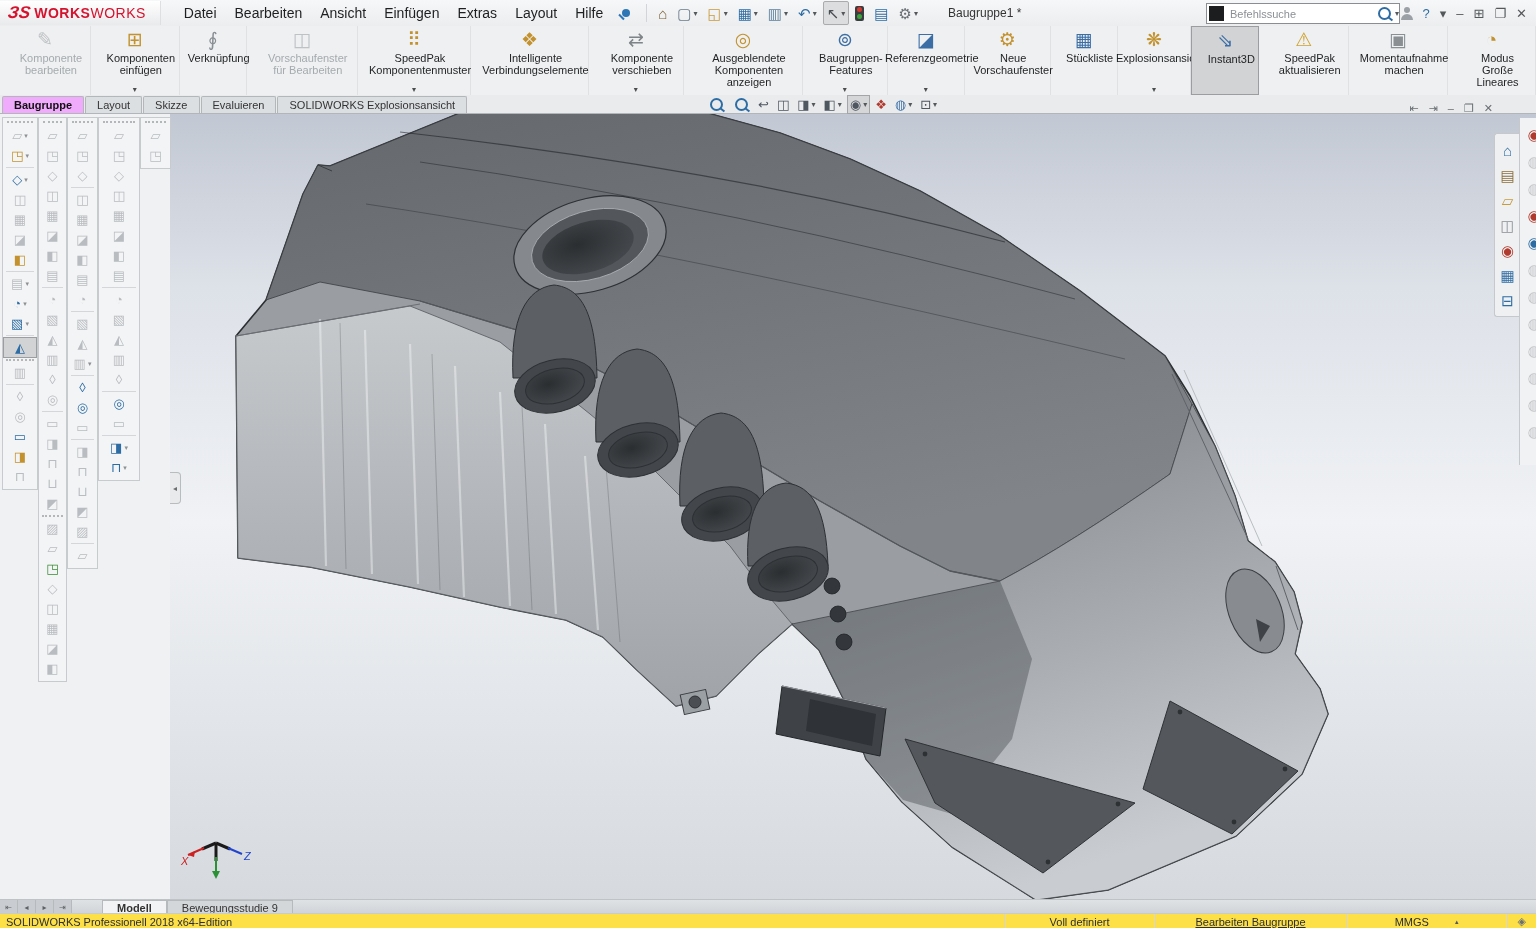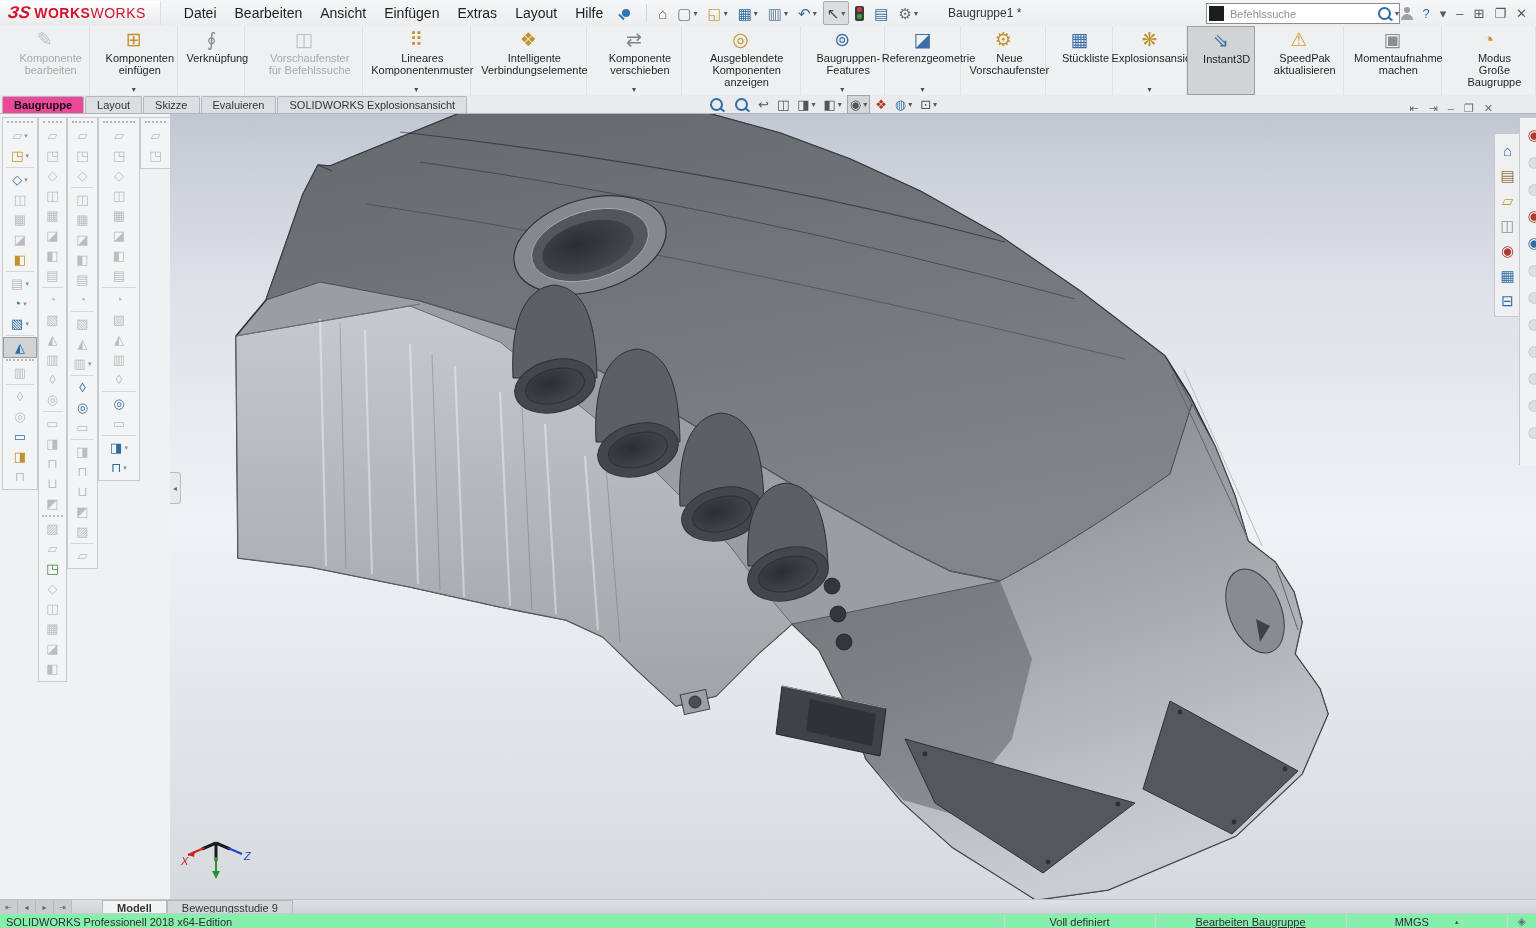--- a/index.html
+++ b/index.html
@@ -53,21 +53,21 @@
   .rbtn .rcaret{font-size:8px;color:#4a4d50;margin-top:auto;height:9px;}
   .rbtn.disabled .rlabel{color:#a6aaae;}
   .rbtn.disabled .ricon{color:#bfc2c5 !important;}
   .rbtn.pressed{background:#d2d3d5;border:1px solid #9b9da0;}
 
   
   #tabstrip{position:absolute;left:0;top:95px;width:1536px;height:18px;background:#e9ebed;border-bottom:1px solid #b2b5b9;}
   #tabs{position:absolute;left:2px;bottom:0;display:flex;}
   .tab{padding:2px 11px 2px;margin-right:1px;background:#dcdfe2;border:1px solid #b4b7ba;border-bottom:none;
        font-size:11px;color:#333;border-radius:2px 2px 0 0;}
-  .tab.active{background:#ec4899;font-weight:bold;color:#111;}
+  .tab.active{background:#f0abfc;font-weight:bold;color:#111;}
   #headsup{position:absolute;left:704px;top:0;display:flex;align-items:center;height:18px;}
   .hbtn{display:inline-flex;align-items:center;height:17px;padding:0 2px;margin:0 1px;border:1px solid transparent;}
   .hbtn.pressed{background:#d5d6d8;border-color:#a3a5a8;}
   .hbtn .gl{font-size:13px;line-height:13px;color:#4e5660;}
   #doccontrols{position:absolute;right:38px;top:1px;display:flex;}
   #doccontrols .qbtn .gl{font-size:11px;color:#6a6e72;}
 
   
   #main{position:absolute;left:0;top:114px;width:1536px;height:785px;}
   #viewport{position:absolute;left:170px;top:0;width:1366px;height:785px;
@@ -110,21 +110,21 @@
   
   #bottombar{position:absolute;left:0;top:899px;width:1536px;height:14px;background:linear-gradient(#dfe2e5,#cfd3d7);
              display:flex;align-items:stretch;border-top:1px solid #c0c3c6;}
   .navbtn{width:17px;display:flex;align-items:center;justify-content:center;background:#c9ccd0;border-right:1px solid #b7babd;
           font-size:8px;color:#5d6165;}
   #modeltabs{display:flex;margin-left:30px;}
   .mtab{padding:0 14px;display:flex;align-items:center;font-size:11px;background:#d4d7da;border:1px solid #b7babd;border-bottom:none;color:#333;}
   .mtab.active{background:#f2f3f4;font-weight:bold;}
 
   
-  #statusbar{position:absolute;left:0;top:913px;width:1536px;height:15px;background:#86efac;border-top:1px solid #c8cbce;
+  #statusbar{position:absolute;left:0;top:913px;width:1536px;height:15px;background:#fde047;border-top:1px solid #c8cbce;
              display:flex;align-items:center;font-size:11px;color:#2c2e30;}
   #status-left{padding-left:6px;}
   #status-right{margin-left:auto;display:flex;align-items:center;height:100%;}
   .sfield{display:flex;align-items:center;justify-content:center;height:100%;border-left:1px solid #d2d4d7;padding:0 10px;}
   .sfield.w1{min-width:130px;}
   .sfield.w2{min-width:170px;text-decoration:underline;}
   .sfield.w3{min-width:140px;}
   .unitcaret{font-size:7px;color:#55585b;margin-left:26px;}
   .gem{font-size:11px;color:#6b7075;padding:0 10px;border-left:1px solid #d2d4d7;height:100%;display:flex;align-items:center;}
 </style>
@@ -235,26 +235,26 @@
         <span class="rlabel">Komponenten einfügen</span>
         <span class="rcaret">▾</span>
       </div>
       <div class="rbtn">
         <span class="ricon" style="color: rgb(138, 143, 148);">∮</span>
         <span class="rlabel">Verknüpfung</span>
         <span class="rcaret"></span>
       </div>
       <div class="rbtn disabled">
         <span class="ricon" style="color: rgb(138, 143, 148);">◫</span>
-        <span class="rlabel">Vorschaufenster für Befehlssuche</span>
+        <span class="rlabel">Vorschaufenster für Bearbeiten</span>
         <span class="rcaret"></span>
       </div>
       <div class="rbtn">
         <span class="ricon" style="color: rgb(195, 146, 46);">⠿</span>
-        <span class="rlabel">Lineares Komponentenmuster</span>
+        <span class="rlabel">SpeedPak Komponentenmuster</span>
         <span class="rcaret">▾</span>
       </div>
       <div class="rbtn">
         <span class="ricon" style="color: rgb(195, 146, 46);">❖</span>
         <span class="rlabel">Intelligente Verbindungselemente</span>
         <span class="rcaret"></span>
       </div>
       <div class="rbtn">
         <span class="ricon" style="color: rgb(127, 132, 137);">⇄</span>
         <span class="rlabel">Komponente verschieben</span>
@@ -300,21 +300,21 @@
         <span class="rlabel">SpeedPak aktualisieren</span>
         <span class="rcaret"></span>
       </div>
       <div class="rbtn">
         <span class="ricon" style="color: rgb(138, 143, 148);">▣</span>
         <span class="rlabel">Momentaufnahme machen</span>
         <span class="rcaret"></span>
       </div>
       <div class="rbtn">
         <span class="ricon" style="color: rgb(195, 146, 46);">◔</span>
-        <span class="rlabel">Modus Große Baugruppe</span>
+        <span class="rlabel">Modus Große Lineares</span>
         <span class="rcaret"></span>
       </div>
     </div>
 
   <div id="tabstrip">
     <div id="tabs">
         <span class="tab active">Baugruppe</span>
         <span class="tab">Layout</span>
         <span class="tab">Skizze</span>
         <span class="tab">Evaluieren</span>

